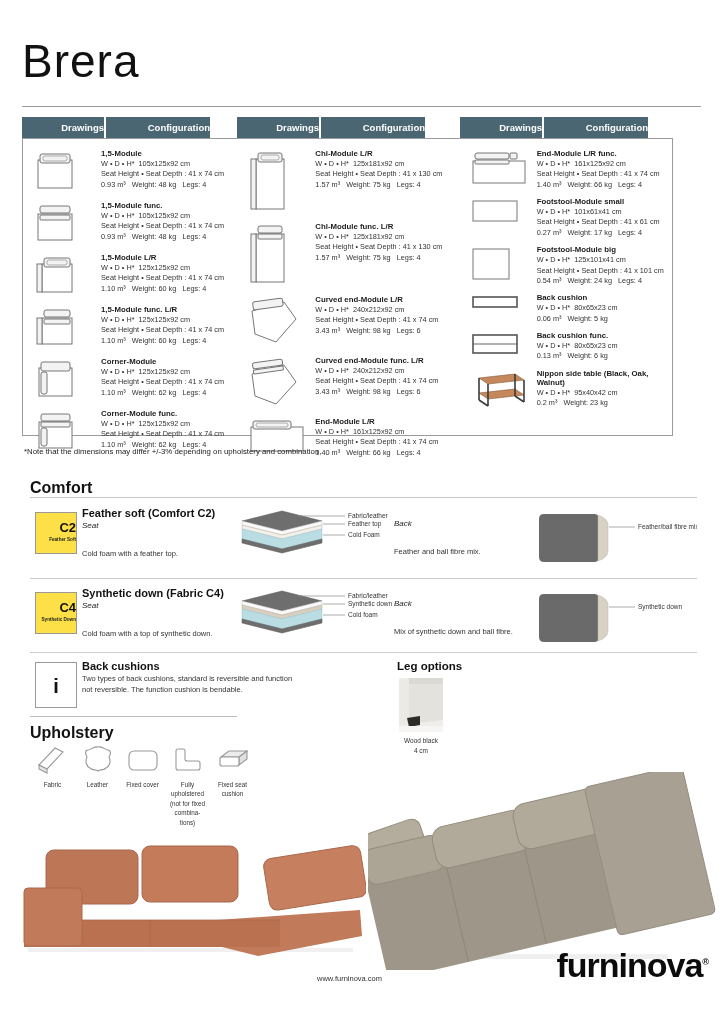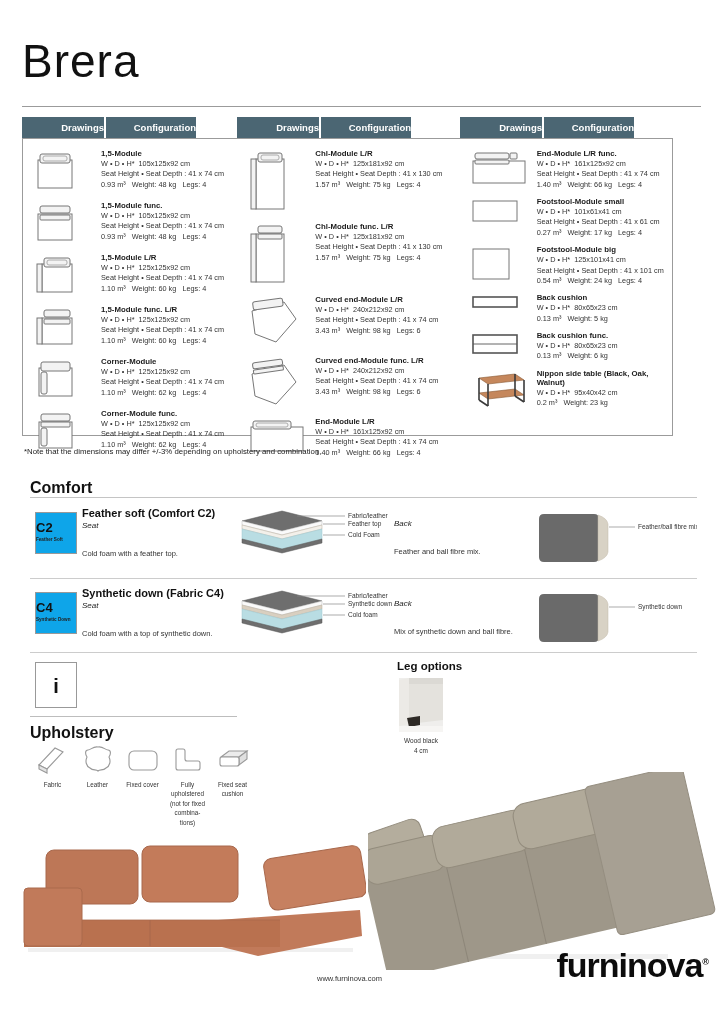--- a/index.html
+++ b/index.html
@@ -9,21 +9,21 @@
 
   .title{position:absolute;left:22px;top:34px;font-size:46px;font-weight:400;letter-spacing:1px;color:#111}
   .rule{position:absolute;height:1px;background:#9b9b9b}
   #rule-title{left:22px;top:106px;width:679px}
 
   .tabs-row{position:absolute;left:22px;top:117px;width:651px;height:21px}
   .tab-group{position:absolute;top:0;display:flex;gap:2px}
   .tab{height:21px;line-height:21px;background:var(--tab-bg,#4b6673);color:#fff;
        font-weight:bold;font-size:9.5px;text-align:right;cursor:pointer}
   .tab-drawings{width:82px}
-  .tab-config{width:90px}
+  .tab-config{width:104px}
 
   .spec-box{position:absolute;left:22px;top:138px;width:651px;height:298px;border:1px solid #9b9b9b;display:flex}
   .module-col{padding:10px 0 0 12px;display:flex;flex-direction:column}
   .col-0{width:215px;gap:6px}
   .col-1{width:222px;gap:7px}
   .col-2{width:214px;gap:7px}
   .module-row{display:flex}
   .m-draw{flex:0 0 66px;padding-top:2px}
   .m-info{flex:1;padding-right:4px}
   .m-name{font-size:7.8px;font-weight:bold;margin-bottom:1px;color:#1c1c1c}
@@ -34,21 +34,21 @@
   .sec-h{position:absolute;font-weight:bold;font-size:16px;color:#111}
   #comfort-h{left:30px;top:479px}
   #rule-comfort{left:30px;top:497px;width:667px;background:#c4c4c4}
   #rule-c0{left:30px;top:578px;width:667px;background:#cccccc}
   #rule-c1{left:30px;top:652px;width:667px;background:#cccccc}
   #rule-bc{left:30px;top:716px;width:207px;background:#bdbdbd}
 
   .c-row{position:absolute;left:22px;width:680px;height:70px}
   #c-row-0{top:505px}
   #c-row-1{top:585px}
-  .c-badge{position:absolute;left:13px;top:7px;width:42px;height:42px;border:1px solid #999;text-align:left;padding-top:7px;background:#0ea5e9}
+  .c-badge{position:absolute;left:13px;top:7px;width:42px;height:42px;border:1px solid #999;text-align:right;padding-top:7px;background:#fde047}
   .c-badge-code{font-size:13px;font-weight:bold;color:#111}
   .c-badge-sub{font-size:4.6px;font-weight:bold;margin-top:2px;color:#222;line-height:1.4}
   .c-text{position:absolute;left:60px;top:2px;width:150px}
   .c-title{font-size:11px;font-weight:bold;color:#111}
   .c-it{font-size:8px;font-style:italic;margin-top:2px;color:#222}
   .c-desc{font-size:7.5px;margin-top:19px;line-height:1.35;color:#333}
   .c-layers{position:absolute;left:205px;top:4px}
   .c-back{position:absolute;left:372px;top:12px;width:130px}
   .c-cushion{position:absolute;left:505px;top:2px}
   .svg-label{font-size:6.5px;fill:#333;font-family:"Liberation Sans",sans-serif}
@@ -293,21 +293,21 @@
             <div class="m-line">0.54 m³   Weight: 24 kg   Legs: 4</div>
           </div>
         </div>
         <div class="module-row">
           <div class="m-draw"><svg width="48" height="14" viewBox="0 0 48 14">
               <rect x="2" y="2" width="44" height="10" fill="#fff" stroke="#555" stroke-width="1.6"></rect>
             </svg></div>
           <div class="m-info">
             <div class="m-name">Back cushion</div>
             <div class="m-line">W • D • H*  80x65x23 cm</div>
-            <div class="m-line">0.13 m³   Weight: 5 kg</div>
+            <div class="m-line">0.06 m³   Weight: 5 kg</div>
           </div>
         </div>
         <div class="module-row">
           <div class="m-draw"><svg width="48" height="22" viewBox="0 0 48 22">
               <rect x="2" y="2" width="44" height="18" fill="#fff" stroke="#555" stroke-width="1.6"></rect>
               <line x1="2" y1="11" x2="46" y2="11" stroke="#555" stroke-width="0.9"></line>
             </svg></div>
           <div class="m-info">
             <div class="m-name">Back cushion func.</div>
             <div class="m-line">W • D • H*  80x65x23 cm</div>
@@ -408,20 +408,24 @@
     <path d="M71,8 q9,3 10,9 v28 q-1,6 -10,9 Z" fill="#d8d2c5" stroke="#c2bbab" stroke-width="0.5"></path>
     <line x1="82" y1="20" x2="108" y2="20" stroke="#888" stroke-width="0.7"></line>
     <text x="111" y="22" class="svg-label">Synthetic down</text>
   </svg></div>
     </div>
   <div class="rule" id="rule-c1"></div>
 
   <div id="bc-block">
     <div class="bc-badge">
       <div class="bc-i">i</div>
+    </div>
+    <div class="bc-text">
+      <div class="bc-title">Back cushions</div>
+      <div class="bc-desc">Two types of back cushions, standard is reversible and function not reversible. The function cushion is bendable.</div>
     </div>
   </div>
   <div class="rule" id="rule-bc"></div>
 
   <div class="sec-h" id="legs-h">Leg options</div>
   <div class="leg-photo">
     <svg width="44" height="54" viewBox="0 0 44 54">
       <rect width="44" height="54" fill="#efeeec"></rect>
       <path d="M10,0 H44 V42 L10,46 Z" fill="#e4e2dd"></path>
       <path d="M10,0 H44 V6 H10 Z" fill="#dbd9d4"></path>

